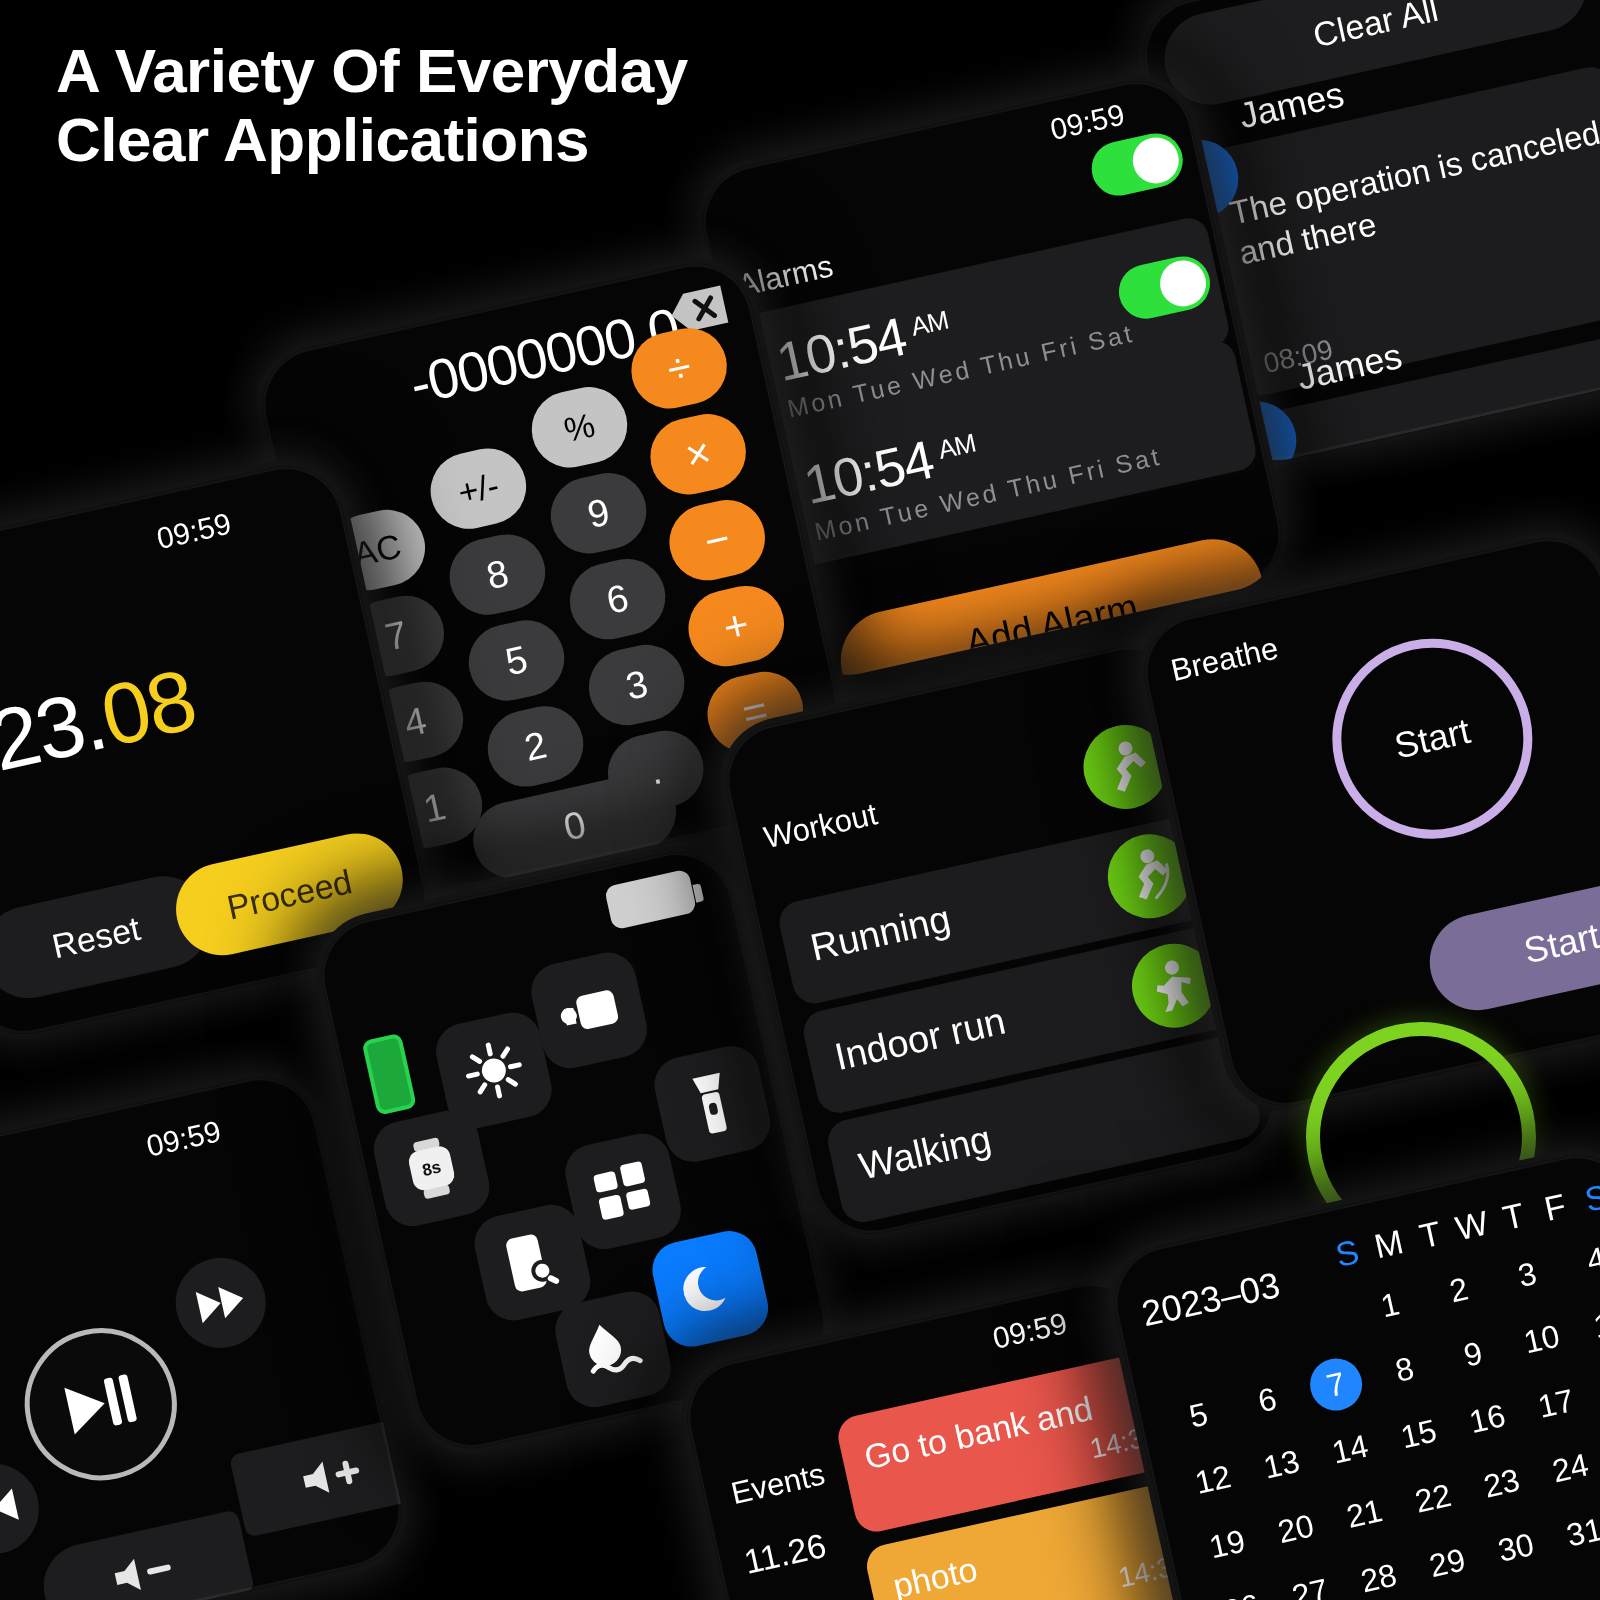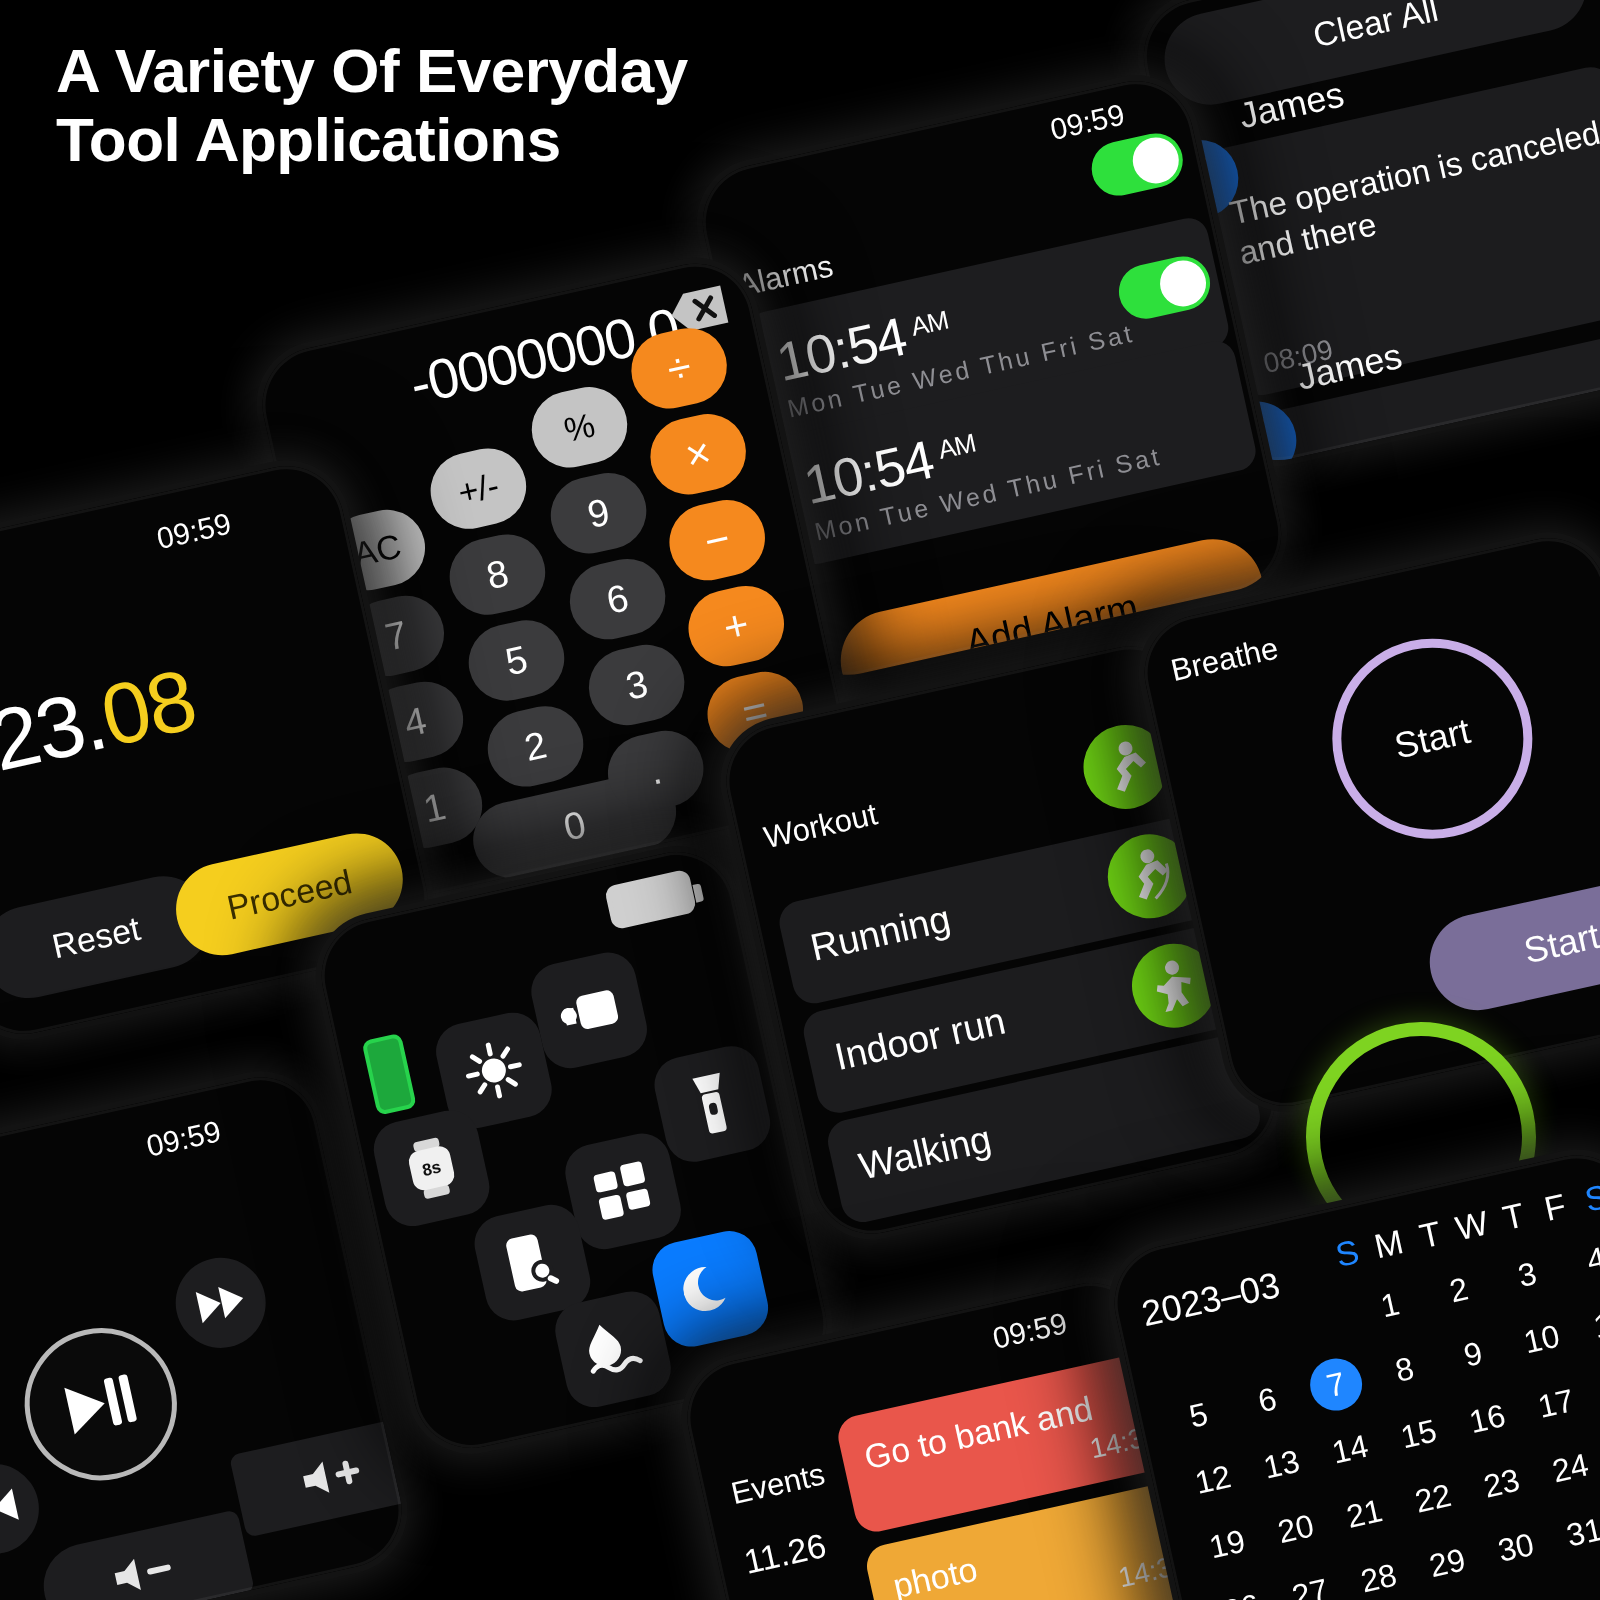--- a/index.html
+++ b/index.html
@@ -276,21 +276,21 @@
 
   svg { display:block; }
 </style>
 </head>
 <body>
 
 <div id="stage">
 
   <div class="headline">
     <span>A Variety Of Everyday</span>
-    <span class="l2">Tool Applications</span>
+    <span class="l2">Clear Applications</span>
   </div>
 
   <div class="watch" id="notify">
     <div class="clearall">Clear All</div>
 
     <div class="noti n1">
       <div class="fbicon">f</div>
       <div class="noti-name">James</div>
       <div class="noti-body">The operation is canceled, and there</div>
       <div class="noti-time">08:09</div>

